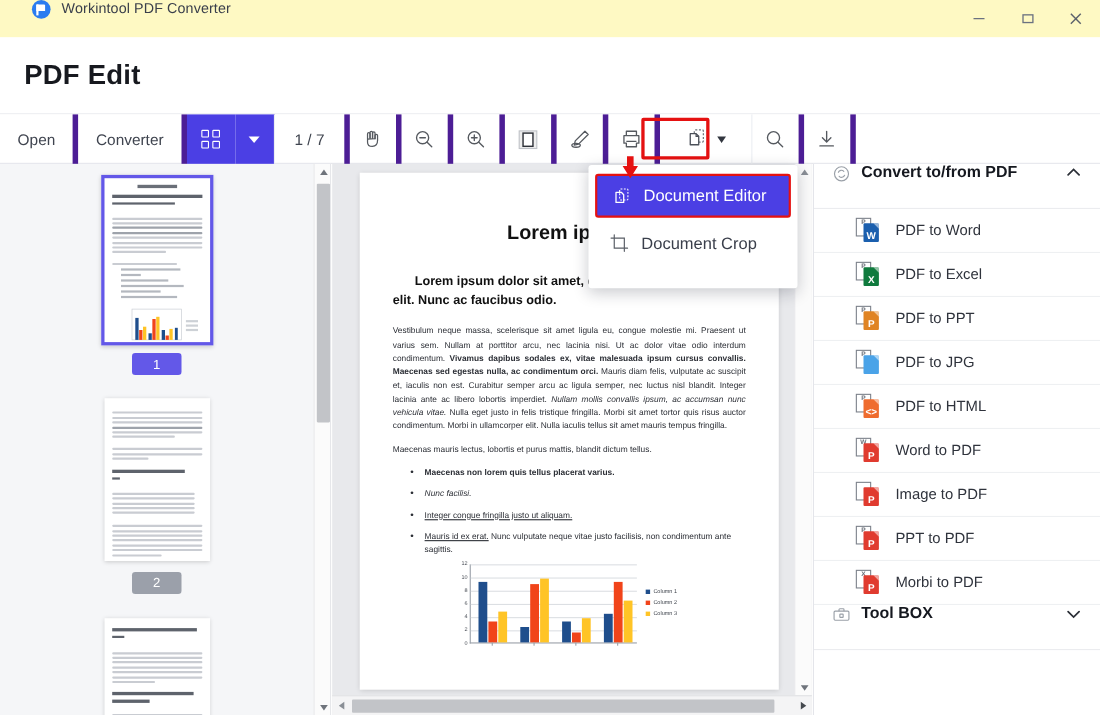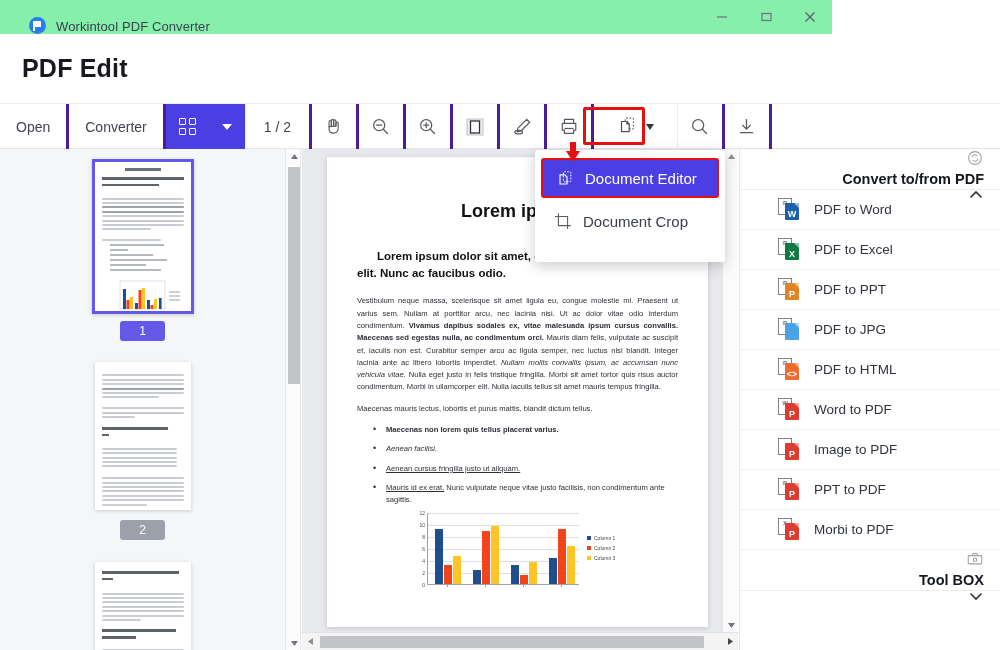--- a/index.html
+++ b/index.html
@@ -10,23 +10,23 @@
     overflow: hidden;
   }
   .app {
     position: relative;
     width: 1000px; height: 650px;
     background: #ffffff;
   }
 
   
   .titlebar {
-    position: absolute; left: 0; top: 0; width: 832px; height: 34px;
-    background: #86efac;
-    display: flex; align-items: flex-end;
+    position: absolute; left: 0; top: 0; width: 1000px; height: 34px;
+    background: #fef9c3;
+    display: flex; align-items: flex-start;
   }
   .logo {
     width: 17px; height: 17px; margin-left: 29px;
     border-radius: 50%;
     background: #2a7cf0;
     position: relative; flex: none;
   }
   .logo::before {
     content: ""; position: absolute; left: 4px; top: 3.5px;
     width: 8px; height: 6px; background: #ffffff;
@@ -59,21 +59,21 @@
   }
 
   
   .toolbar {
     position: absolute; left: 0; top: 104px; width: 1000px; height: 45px;
     background: #ffffff; display: flex; align-items: stretch;
     border-bottom: 1px solid #e4e5ea;
   }
   .tb-item {
     display: flex; align-items: center; justify-content: center;
-    border-right: 3px solid #4c1d95;
+    border-right: 5px solid #4c1d95;
     font-size: 14px; color: #3f444f; position: relative;
     height: 45px; flex: none;
   }
   .tb-text { padding: 0 16px; }
   .tb-icon { width: 47px; }
   .tb-grid {
     background: #4b3fe4; width: 44px; border-right: none;
   }
   .tb-gridarrow {
     background: #4b3fe4; width: 36px; border-right: 1px solid #eceef2;
@@ -202,22 +202,22 @@
   .vsb2-up, .vsb2-dn { position: absolute; left: 0; width: 16px; height: 14px;
     display: flex; align-items: center; justify-content: center; }
   .vsb2-up { top: 0; } .vsb2-dn { bottom: 0; }
 
   
   .rpanel {
     position: absolute; left: 739px; top: 149px; width: 261px; height: 501px;
     background: #fff; border-left: 1px solid #e4e5ea; overflow: hidden;
   }
   .rp-section-head {
-    height: 41px; display: flex; align-items: flex-end; padding: 0 16px;
-    border-bottom: 1px solid #ebecef; position: relative; flex-direction: column;
+    height: 41px; display: flex; align-items: flex-start; padding: 0 16px;
+    border-bottom: 1px solid #ebecef; position: relative;
   }
   .rp-section-head .t { font-size: 14.5px; font-weight: bold; color: #15181f; margin-left: 9px; }
   .rp-section-head .chev { margin-left: auto; }
   .rp-row {
     height: 40px; display: flex; align-items: center; padding-left: 38px;
     border-bottom: 1px solid #eef0f2; font-size: 13.5px; color: #2f333c;
   }
   .rp-row .lbl { margin-left: 12px; }
   .fileicon { position: relative; width: 24px; height: 24px; flex: none; }
   .fi-back {
@@ -275,21 +275,21 @@
       <span class="gridglyph">
           <i></i>
           <i></i>
           <i></i>
           <i></i>
         </span>
     </div>
     <div class="tb-item tb-gridarrow">
       <span class="caret-down"></span>
     </div>
-    <div class="tb-item tb-page">1 / 2</div>
+    <div class="tb-item tb-page">1 / 7</div>
     <div class="tb-item tb-icon">
       <span>
         <svg width="21" height="21" viewBox="0 0 24 24" fill="none" stroke="#55595f" stroke-width="1.3" stroke-linecap="round" stroke-linejoin="round">
           <path d="M7 12V6.5a1.3 1.3 0 0 1 2.6 0V11"></path>
           <path d="M9.6 11V5.2a1.3 1.3 0 0 1 2.6 0V11"></path>
           <path d="M12.2 11V5.8a1.3 1.3 0 0 1 2.6 0V11.5"></path>
           <path d="M14.8 11.5V8.3a1.3 1.3 0 0 1 2.6 0v5.2c0 3.6-2.2 6-5.4 6-3.4 0-5-2-5-4.4v-3z"></path>
         </svg>
       </span>
     </div>
@@ -504,22 +504,22 @@
   </div>
 
   <div class="viewer">
     <div class="page">
       <div class="doc-h1">Lorem ipsum</div>
       <div class="doc-h2">Lorem ipsum dolor sit amet, consectetur adipiscing elit. Nunc ac faucibus odio.</div>
       <p class="doc-p"><span>Vestibulum neque massa, scelerisque sit amet ligula eu, congue molestie mi. Praesent ut varius sem. Nullam at porttitor arcu, nec lacinia nisi. Ut ac dolor vitae odio interdum condimentum. </span><b>Vivamus dapibus sodales ex, vitae malesuada ipsum cursus convallis. Maecenas sed egestas nulla, ac condimentum orci.</b><span> Mauris diam felis, vulputate ac suscipit et, iaculis non est. Curabitur semper arcu ac ligula semper, nec luctus nisl blandit. Integer lacinia ante ac libero lobortis imperdiet. </span><i>Nullam mollis convallis ipsum, ac accumsan nunc vehicula vitae.</i><span> Nulla eget justo in felis tristique fringilla. Morbi sit amet tortor quis risus auctor condimentum. Morbi in ullamcorper elit. Nulla iaculis tellus sit amet mauris tempus fringilla.</span></p>
       <p class="doc-p">Maecenas mauris lectus, lobortis et purus mattis, blandit dictum tellus.</p>
       <ul class="doc-ul">
         <li><b>Maecenas non lorem quis tellus placerat varius.</b></li>
-        <li><i>Aenean facilisi.</i></li>
-        <li><u>Aenean cursus fringilla justo ut aliquam. </u></li>
+        <li><i>Nunc facilisi.</i></li>
+        <li><u>Integer congue fringilla justo ut aliquam. </u></li>
         <li><u>Mauris id ex erat.</u><span> Nunc vulputate neque vitae justo facilisis, non condimentum ante sagittis.</span></li>
       </ul>
 
       <div class="chartwrap">
         <div class="chart-plot" id="plot">
             <div class="ytick" style="top: 72px;">0</div>
             <div class="grid-h" style="top: 60px;"></div>
             <div class="ytick" style="top: 60px;">2</div>
             <div class="grid-h" style="top: 48px;"></div>
             <div class="ytick" style="top: 48px;">4</div>

